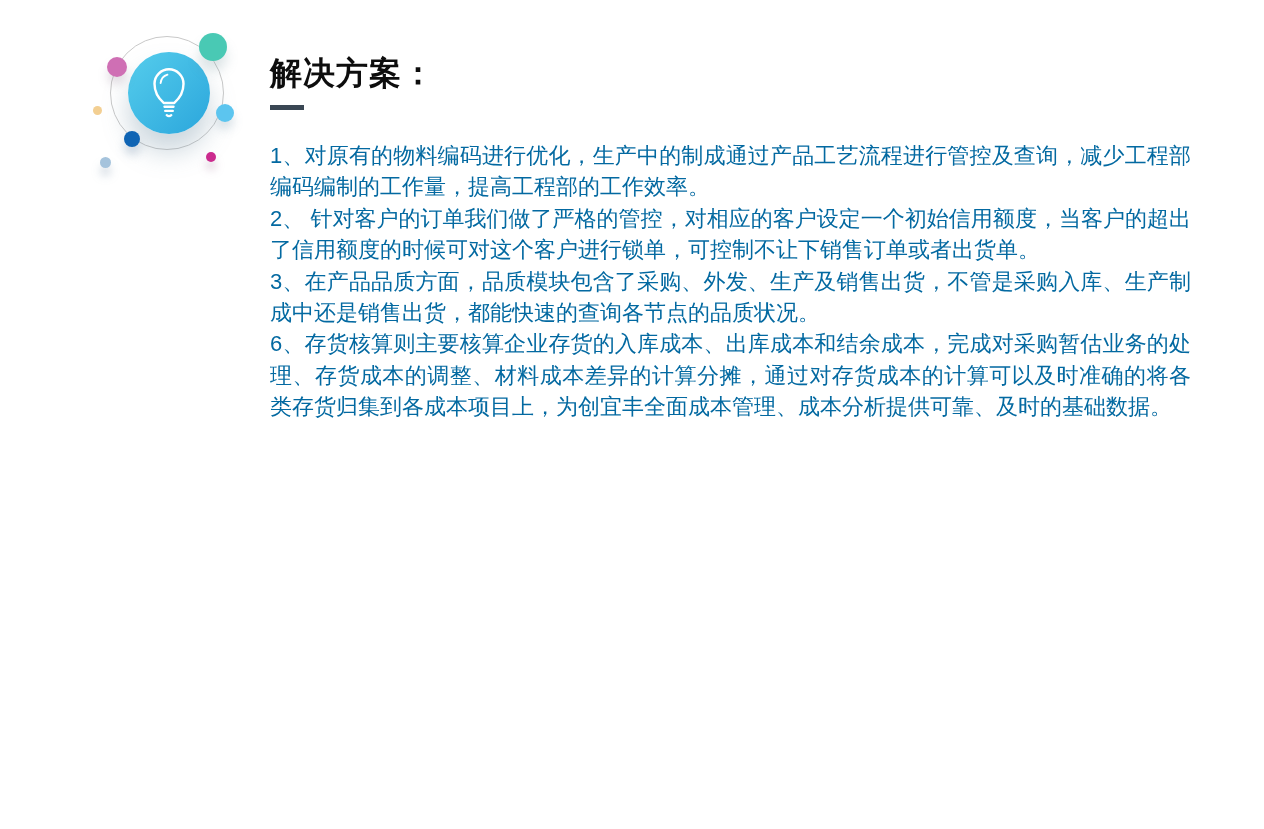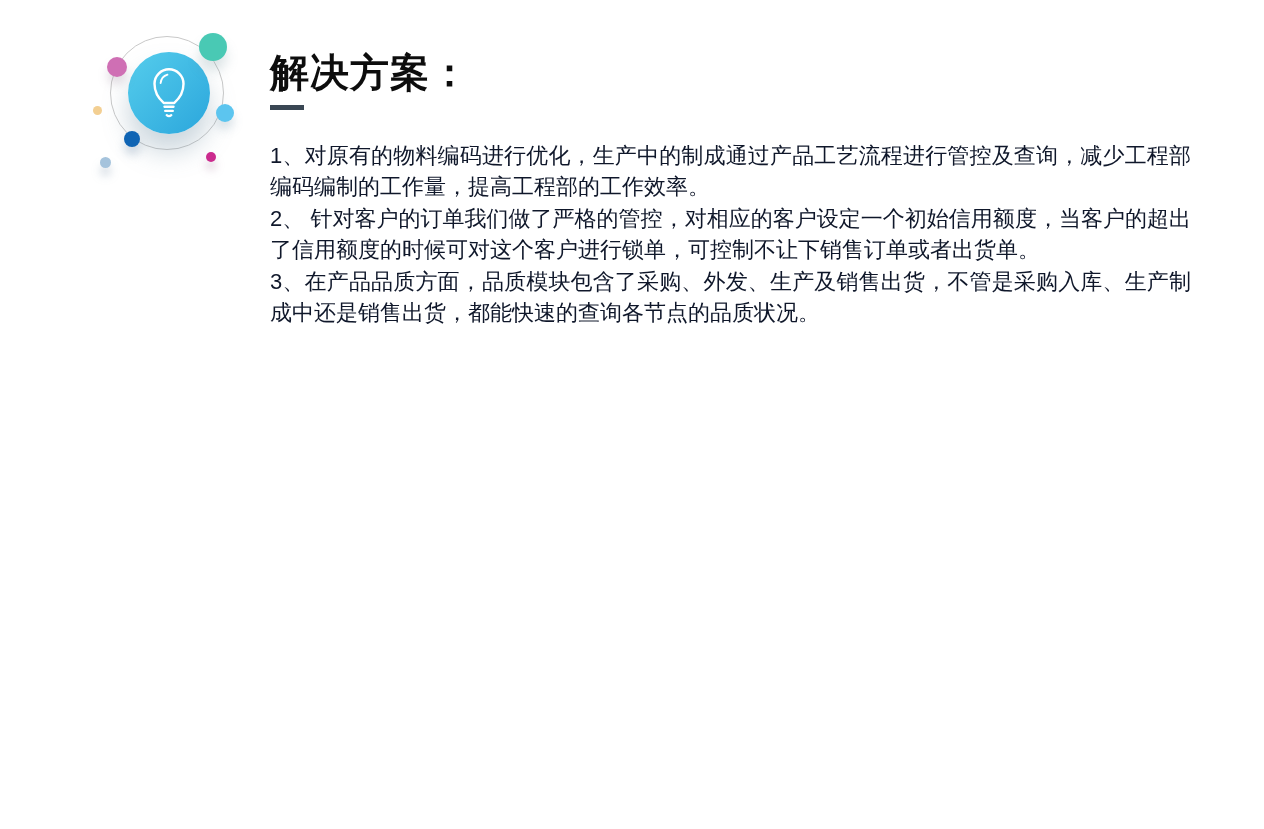--- a/index.html
+++ b/index.html
@@ -34,21 +34,21 @@
   .dot-pink    { left:107px; top:57px;  width:20px; height:20px; box-shadow:0 8px 10px rgba(150,130,150,0.25); }
   .dot-yellow  { left:93px;  top:106px; width:9px;  height:9px; }
   .dot-sky     { left:216px; top:104px; width:18px; height:18px; box-shadow:0 8px 10px rgba(120,150,170,0.25); }
   .dot-darkblue{ left:124px; top:131px; width:16px; height:16px; box-shadow:0 8px 10px rgba(110,140,170,0.3); }
   .dot-steel   { left:100px; top:157px; width:11px; height:11px; box-shadow:0 8px 9px rgba(140,160,180,0.35); }
   .dot-magenta { left:206px; top:152px; width:10px; height:10px; box-shadow:0 8px 9px rgba(170,130,160,0.35); }
 
   
   .content { position:absolute; left:270px; top:55px; width:921px; }
   .page-title {
-    font-size:39px;
+    font-size:32px;
     font-weight:bold;
     color:#0d0d0d;
     line-height:36px;
     letter-spacing:1px;
   }
   .divider {
     margin-top:14px;
     width:34px; height:5px;
     background:#3a4754;
   }
@@ -84,20 +84,21 @@
     <span class="dot dot-yellow" style="background-color: rgb(243, 207, 146);"></span>
     <span class="dot dot-sky" style="background-color: rgb(92, 197, 239);"></span>
     <span class="dot dot-darkblue" style="background-color: rgb(15, 100, 180);"></span>
     <span class="dot dot-steel" style="background-color: rgb(165, 195, 220);"></span>
     <span class="dot dot-magenta" style="background-color: rgb(203, 43, 142);"></span>
   </div>
 
   <div class="content">
     <h1 class="page-title" style="color: rgb(13, 13, 13);">解决方案：</h1>
     <div class="divider" style="background-color: rgb(58, 71, 84);"></div>
-    <div class="paragraphs" style="color: #0f172a;">
+    <div class="paragraphs" style="color: #0369a1;">
       <p>1、对原有的物料编码进行优化，生产中的制成通过产品工艺流程进行管控及查询，减少工程部编码编制的工作量，提高工程部的工作效率。</p>
       <p>2、 针对客户的订单我们做了严格的管控，对相应的客户设定一个初始信用额度，当客户的超出了信用额度的时候可对这个客户进行锁单，可控制不让下销售订单或者出货单。</p>
       <p>3、在产品品质方面，品质模块包含了采购、外发、生产及销售出货，不管是采购入库、生产制成中还是销售出货，都能快速的查询各节点的品质状况。</p>
+      <p>6、存货核算则主要核算企业存货的入库成本、出库成本和结余成本，完成对采购暂估业务的处理、存货成本的调整、材料成本差异的计算分摊，通过对存货成本的计算可以及时准确的将各类存货归集到各成本项目上，为创宜丰全面成本管理、成本分析提供可靠、及时的基础数据。</p>
     </div>
   </div>
 
 </div>
 
 </body></html>

